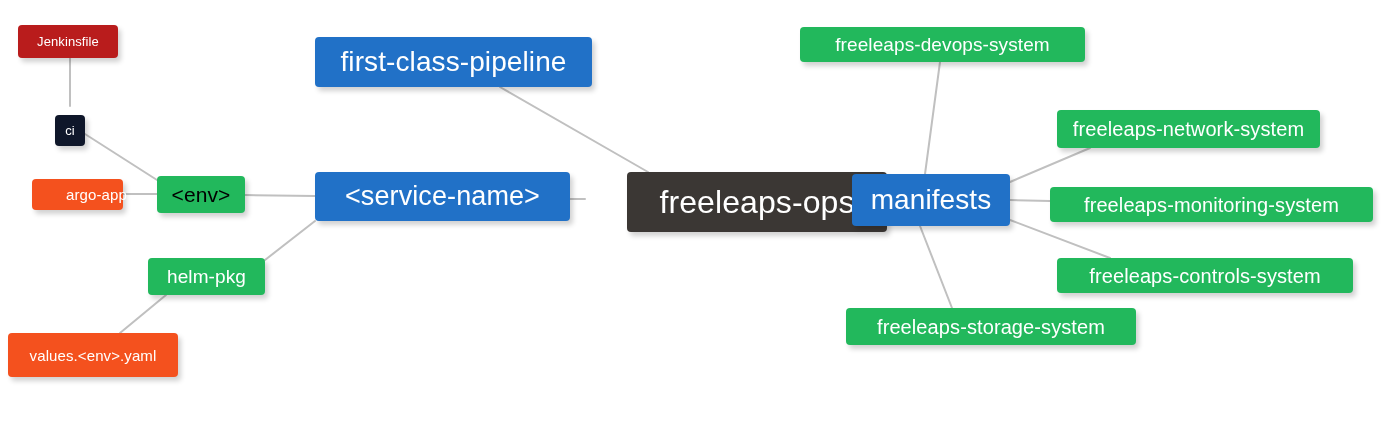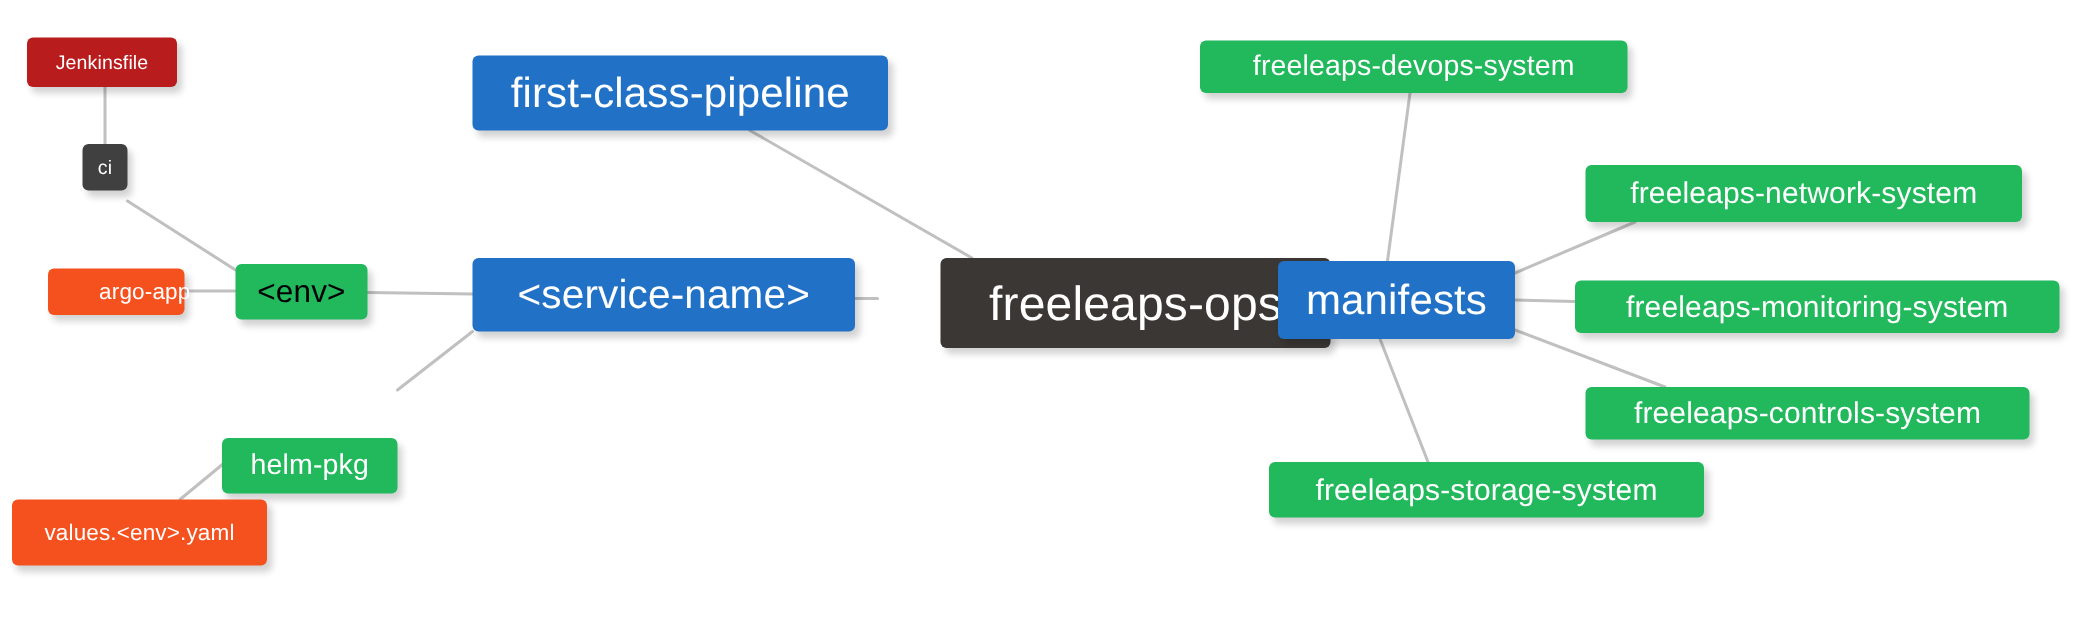--- a/index.html
+++ b/index.html
@@ -64,51 +64,51 @@
       <line x1="925" y1="174" x2="940" y2="62" stroke="#c0c0c0" stroke-width="2" stroke-linecap="round"></line>
       <line x1="1010" y1="182" x2="1090" y2="148" stroke="#c0c0c0" stroke-width="2" stroke-linecap="round"></line>
       <line x1="1010" y1="200" x2="1050" y2="201" stroke="#c0c0c0" stroke-width="2" stroke-linecap="round"></line>
       <line x1="1010" y1="220" x2="1110" y2="258" stroke="#c0c0c0" stroke-width="2" stroke-linecap="round"></line>
       <line x1="920" y1="226" x2="952" y2="308" stroke="#c0c0c0" stroke-width="2" stroke-linecap="round"></line>
     </svg>
   <div id="node-layer">
       <div class="node" style="left: 18px; top: 25px; width: 100px; height: 33px; background: #b91c1c; font-size: 13px; color: rgb(255, 255, 255);">
         <span class="node-label">Jenkinsfile</span>
       </div>
-      <div class="node" style="left: 55px; top: 96px; width: 30px; height: 31px; background: #404040; font-size: 13px; color: rgb(255, 255, 255);">
+      <div class="node" style="left: 55px; top: 115px; width: 30px; height: 31px; background: #0f172a; font-size: 13px; color: rgb(255, 255, 255);">
         <span class="node-label">ci</span>
       </div>
       <div class="node" style="left: 32px; top: 179px; width: 91px; height: 31px; background: rgb(244, 81, 30); font-size: 15px; color: rgb(255, 255, 255); padding-left: 48px;">
         <span class="node-label">argo-app</span>
       </div>
       <div class="node" style="left: 157px; top: 176px; width: 88px; height: 37px; background: rgb(34, 184, 92); font-size: 21px; color: #000000;">
         <span class="node-label">&lt;env&gt;</span>
       </div>
-      <div class="node" style="left: 148px; top: 258px; width: 117px; height: 37px; background: rgb(34, 184, 92); font-size: 19px; color: rgb(255, 255, 255); margin-top: 34px;">
+      <div class="node" style="left: 148px; top: 258px; width: 117px; height: 37px; background: rgb(34, 184, 92); font-size: 19px; color: rgb(255, 255, 255);">
         <span class="node-label">helm-pkg</span>
       </div>
       <div class="node" style="left: 8px; top: 333px; width: 170px; height: 44px; background: rgb(244, 81, 30); font-size: 15px; color: rgb(255, 255, 255);">
         <span class="node-label">values.&lt;env&gt;.yaml</span>
       </div>
       <div class="node" style="left: 315px; top: 37px; width: 277px; height: 50px; background: rgb(33, 113, 199); font-size: 28px; color: rgb(255, 255, 255);">
         <span class="node-label">first-class-pipeline</span>
       </div>
       <div class="node" style="left: 315px; top: 172px; width: 255px; height: 49px; background: rgb(33, 113, 199); font-size: 27px; color: rgb(255, 255, 255);">
         <span class="node-label">&lt;service-name&gt;</span>
       </div>
       <div class="node" style="left: 585px; top: 172px; width: 260px; height: 60px; background: rgb(59, 55, 52); font-size: 32px; color: rgb(255, 255, 255); margin-left: 42px;">
         <span class="node-label">freeleaps-ops</span>
       </div>
       <div class="node" style="left: 852px; top: 174px; width: 158px; height: 52px; background: rgb(33, 113, 199); font-size: 28px; color: rgb(255, 255, 255);">
         <span class="node-label">manifests</span>
       </div>
       <div class="node" style="left: 800px; top: 27px; width: 285px; height: 35px; background: rgb(34, 184, 92); font-size: 19px; color: rgb(255, 255, 255);">
         <span class="node-label">freeleaps-devops-system</span>
       </div>
-      <div class="node" style="left: 1057px; top: 110px; width: 291px; height: 38px; background: rgb(34, 184, 92); font-size: 20px; color: rgb(255, 255, 255); justify-content: center;">
+      <div class="node" style="left: 1057px; top: 110px; width: 263px; height: 38px; background: rgb(34, 184, 92); font-size: 20px; color: rgb(255, 255, 255); justify-content: center;">
         <span class="node-label">freeleaps-network-system</span>
       </div>
       <div class="node" style="left: 1050px; top: 187px; width: 323px; height: 35px; background: rgb(34, 184, 92); font-size: 20px; color: rgb(255, 255, 255);">
         <span class="node-label">freeleaps-monitoring-system</span>
       </div>
       <div class="node" style="left: 1057px; top: 258px; width: 296px; height: 35px; background: rgb(34, 184, 92); font-size: 20px; color: rgb(255, 255, 255);">
         <span class="node-label">freeleaps-controls-system</span>
       </div>
       <div class="node" style="left: 846px; top: 308px; width: 290px; height: 37px; background: rgb(34, 184, 92); font-size: 20px; color: rgb(255, 255, 255);">
         <span class="node-label">freeleaps-storage-system</span>

